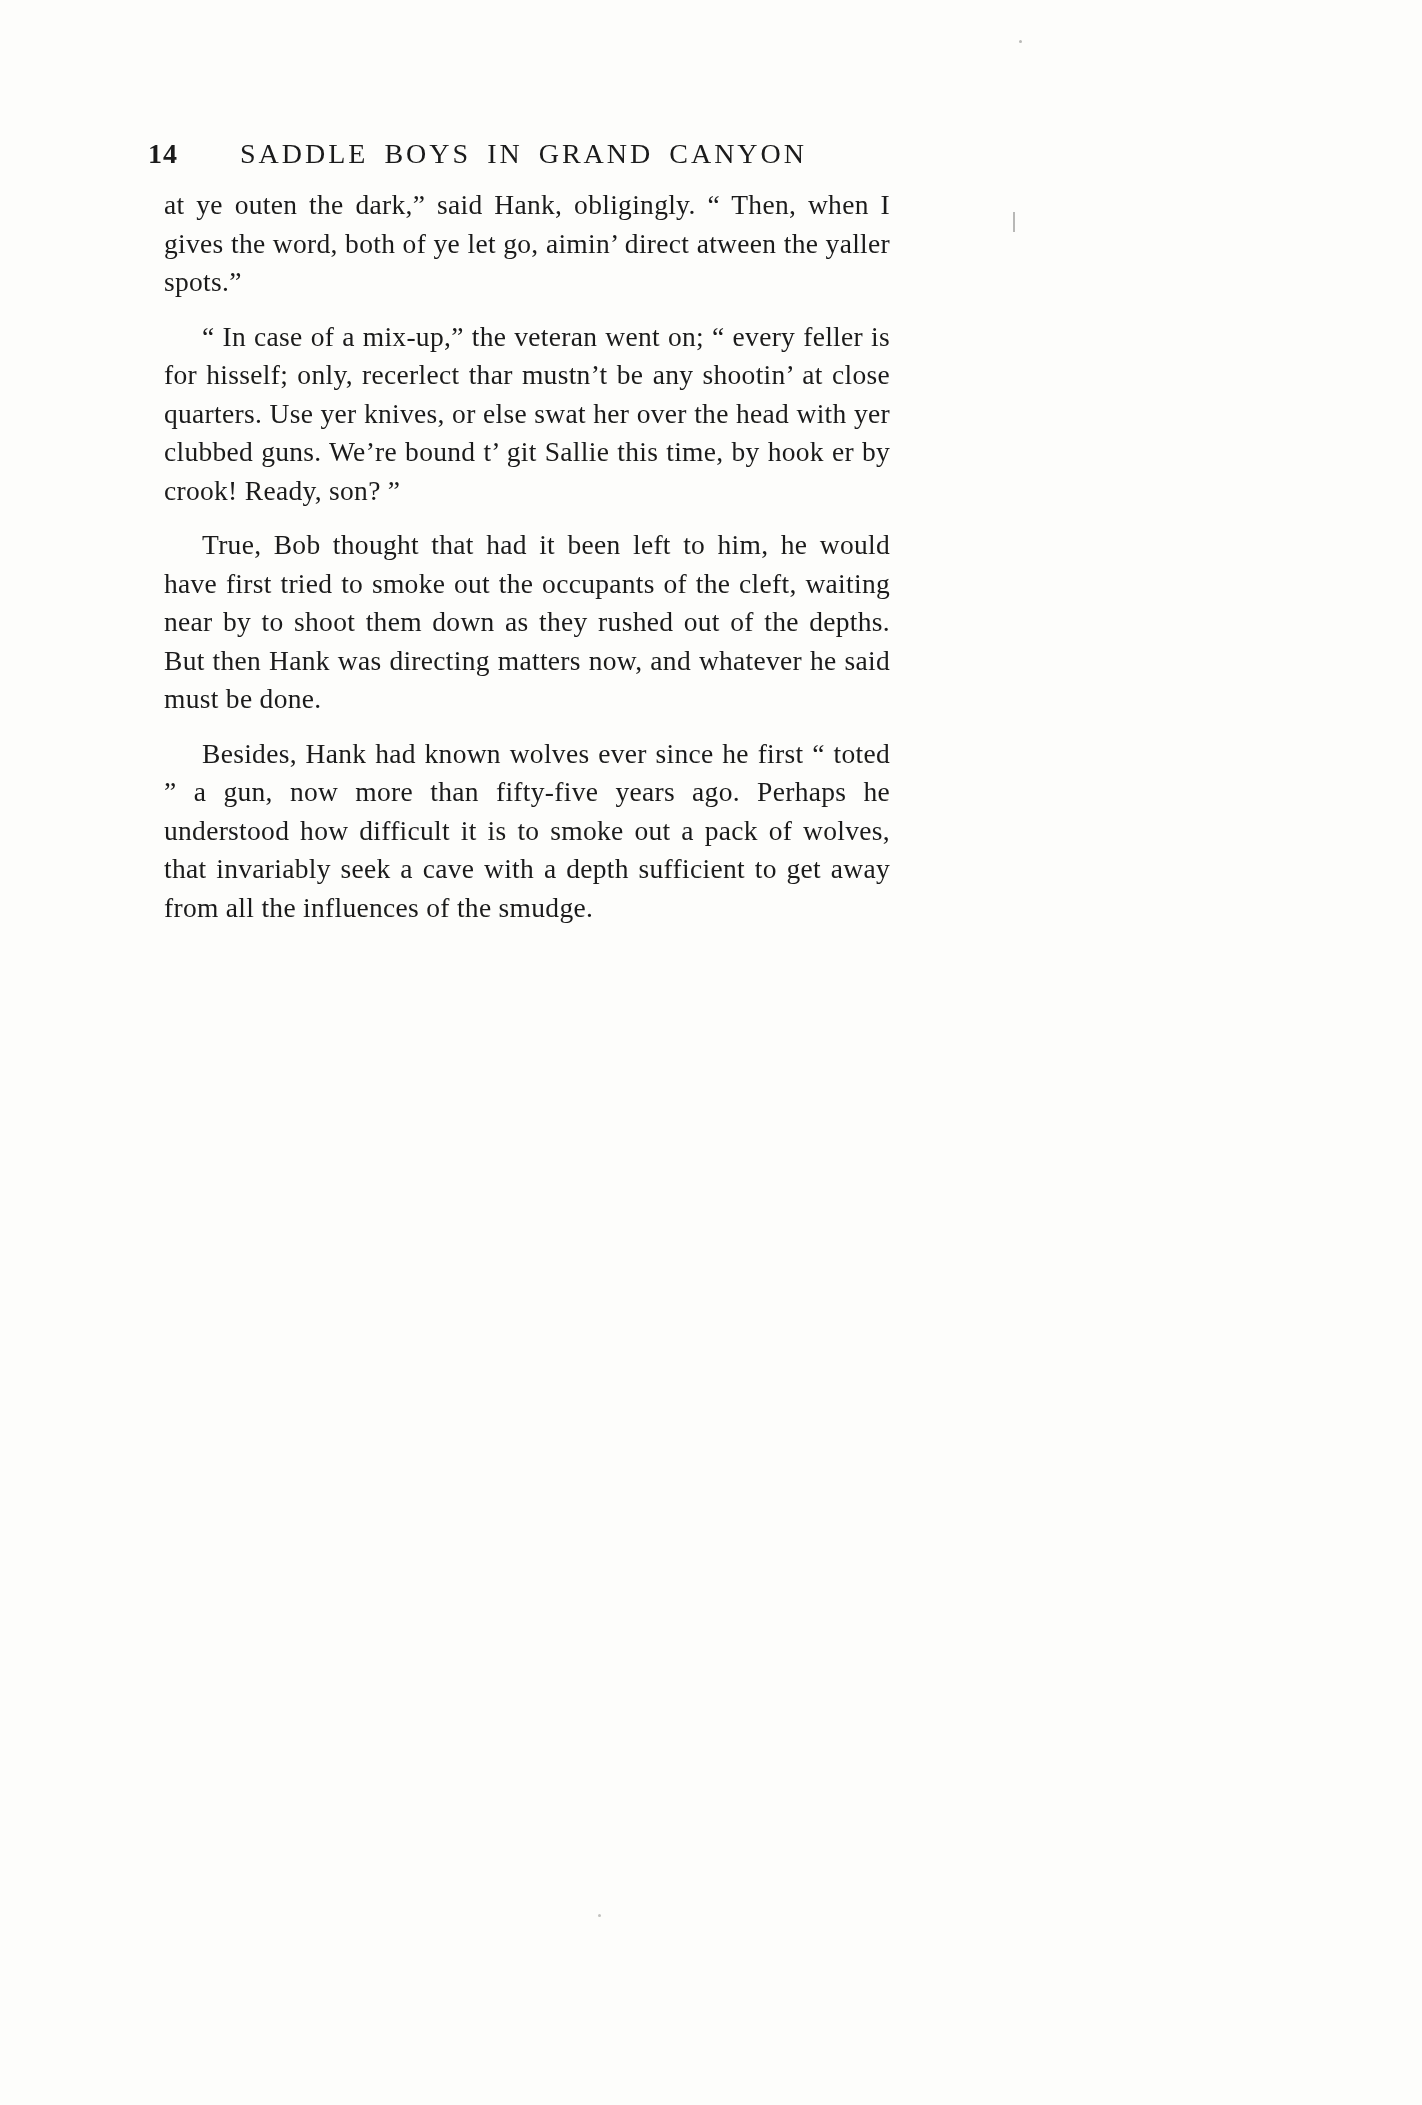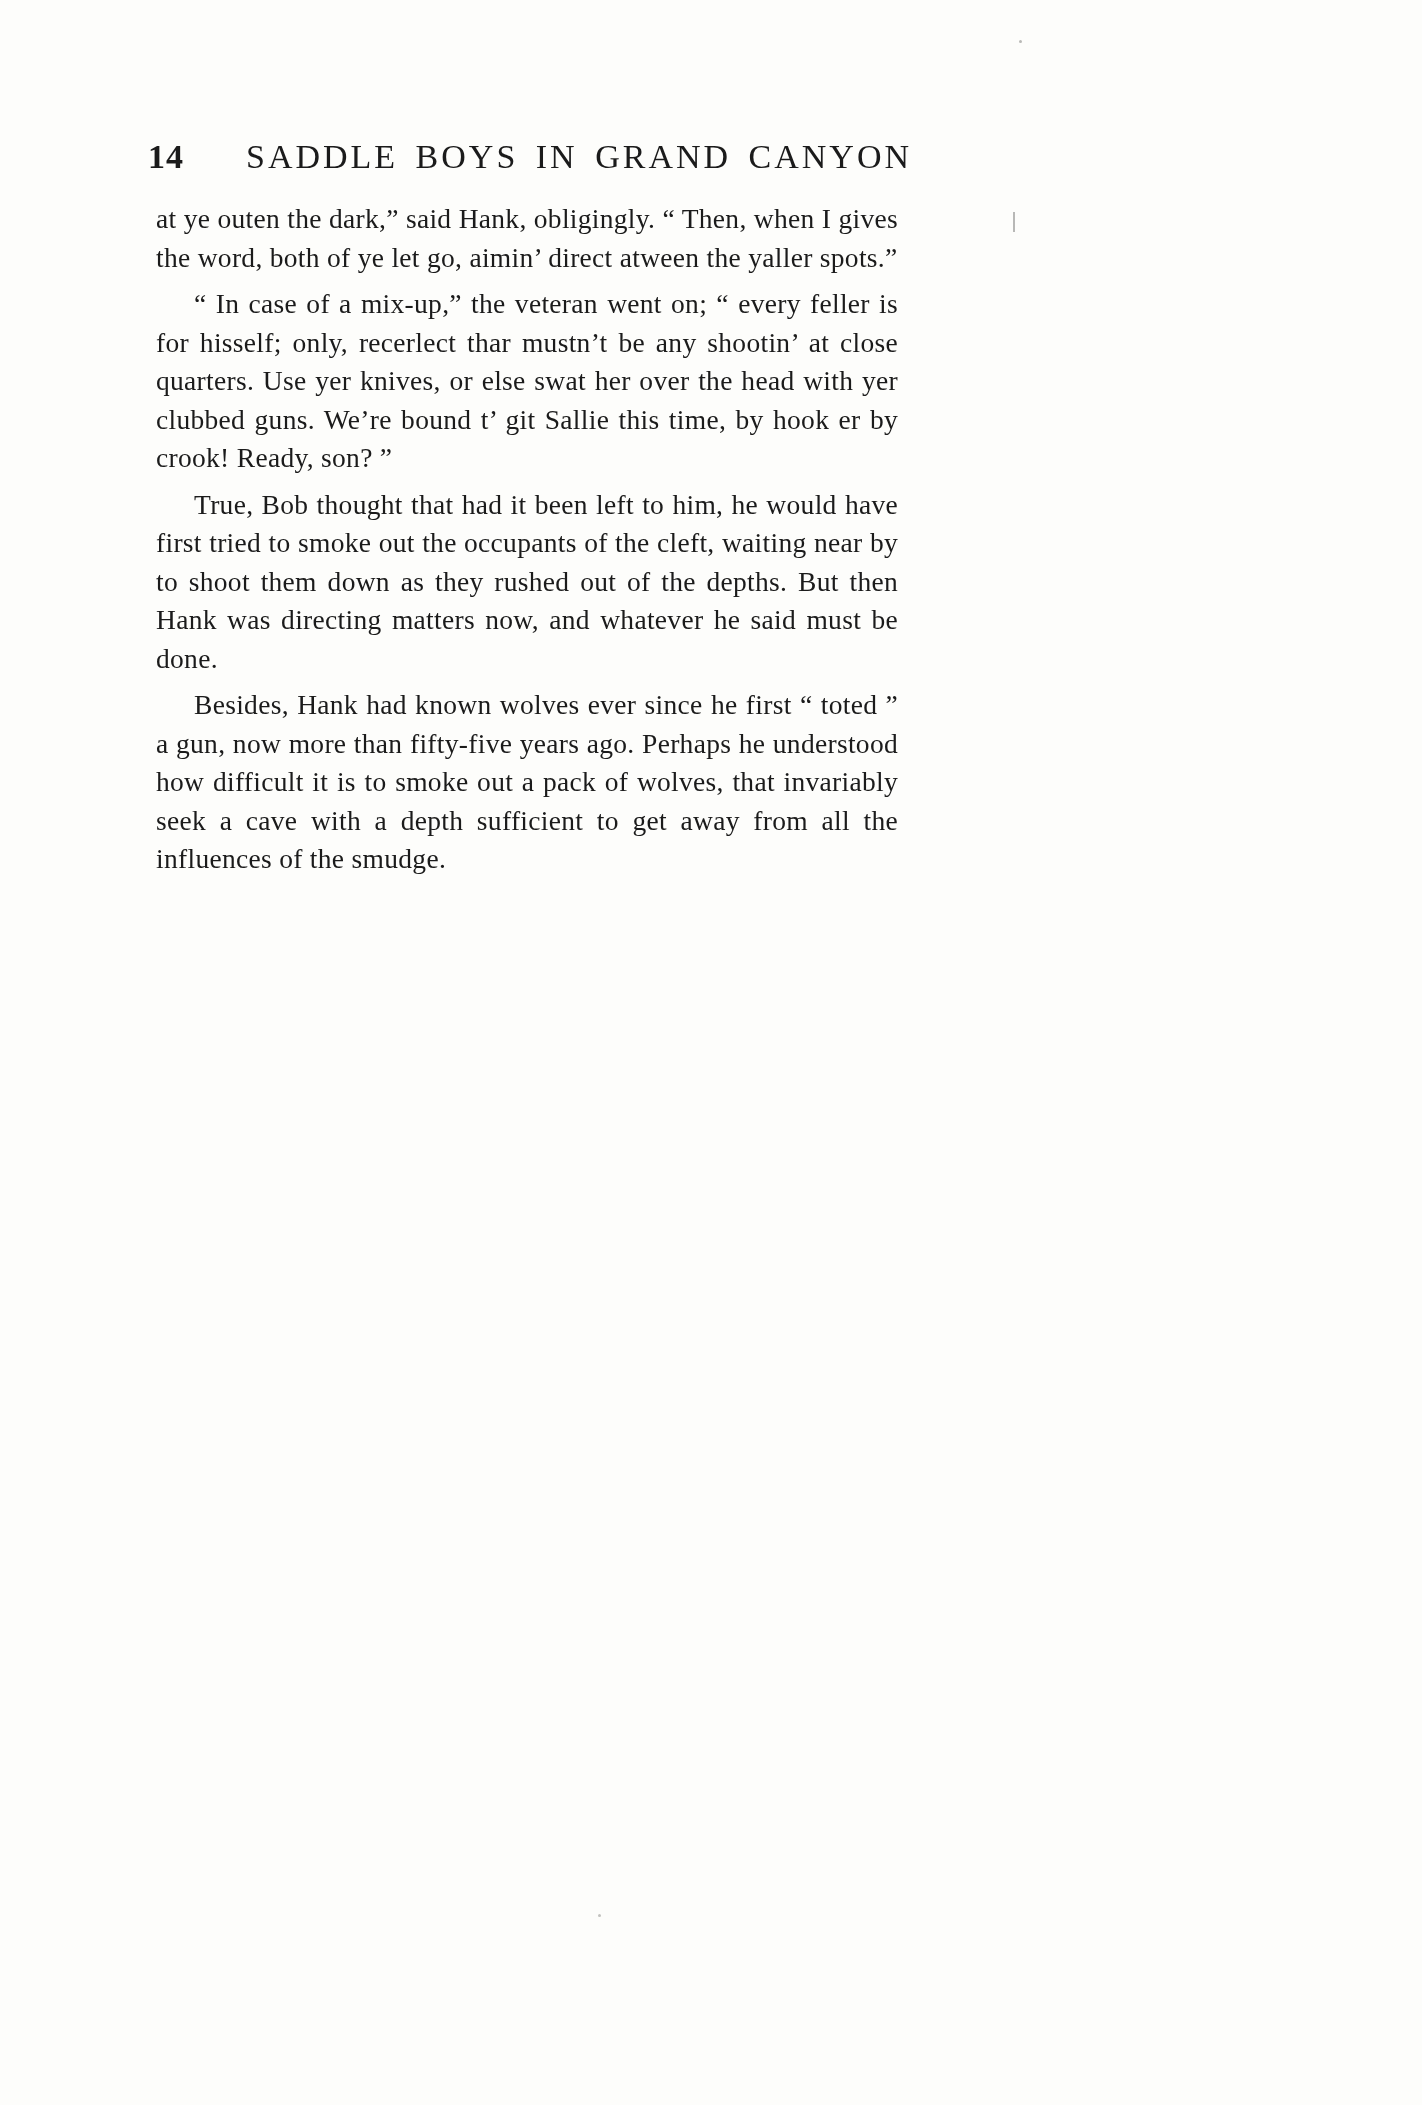--- a/index.html
+++ b/index.html
@@ -19,43 +19,43 @@
   }
   .content {
     position: absolute;
     left: 148px;
     top: 138px;
     width: 758px;
   }
   .header {
     display: flex;
     align-items: baseline;
-    font-size: 34px;
-    margin-bottom: 24px;
+    font-size: 28px;
+    margin-bottom: 12px;
     white-space: nowrap;
   }
   .pagenum {
     font-weight: bold;
     letter-spacing: 1px;
     margin-right: 62px;
   }
   .title {
     flex: 1;
     letter-spacing: 3px;
     font-weight: normal;
     word-spacing: 6px;
   }
   .body-text {
     font-size: 27.5px;
     line-height: 38.5px;
     text-align: justify;
     letter-spacing: 0.3px;
   }
   .para {
-    margin: 8px;
+    margin: 16px;
   }
   .para.indent {
     text-indent: 38px;
   }
   .artifact-line {
     position: absolute;
     left: 1013px;
     top: 212px;
     width: 2px;
     height: 20px;

